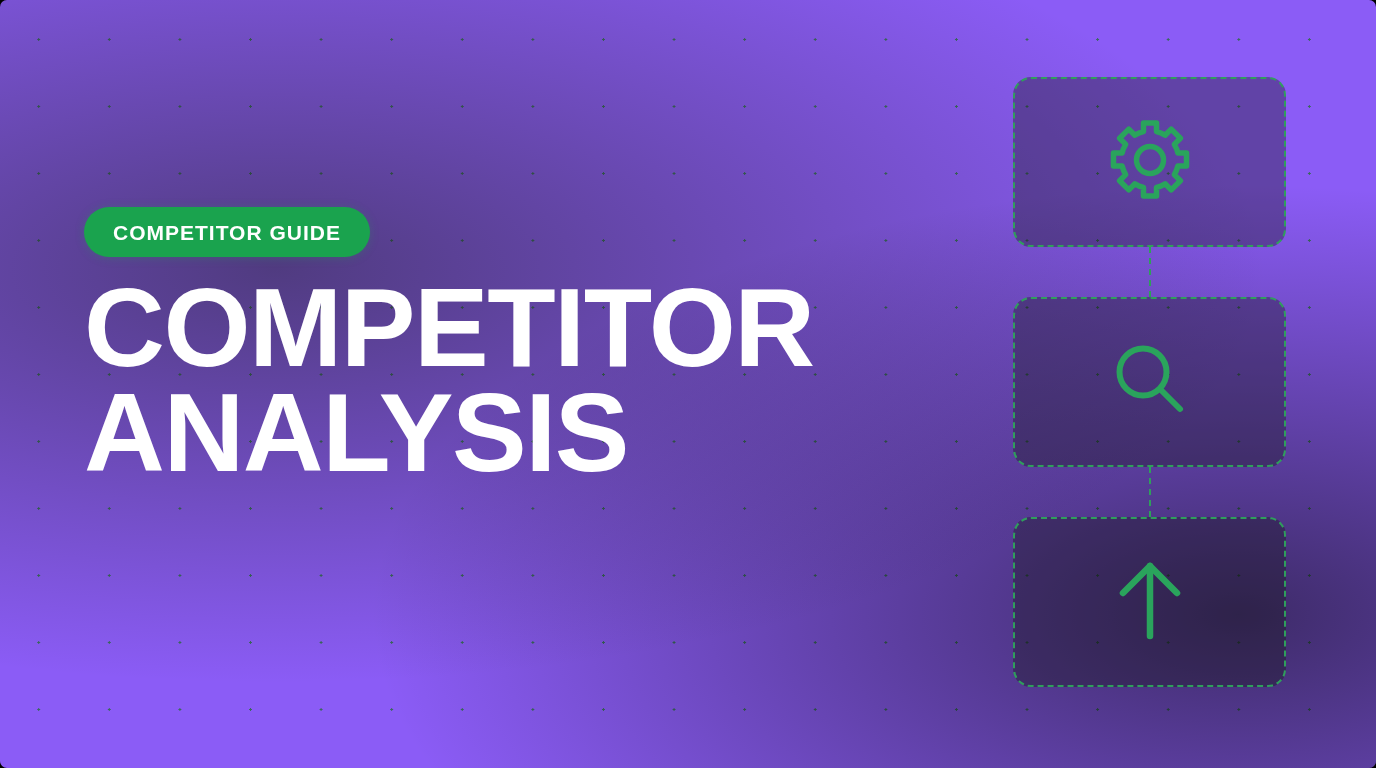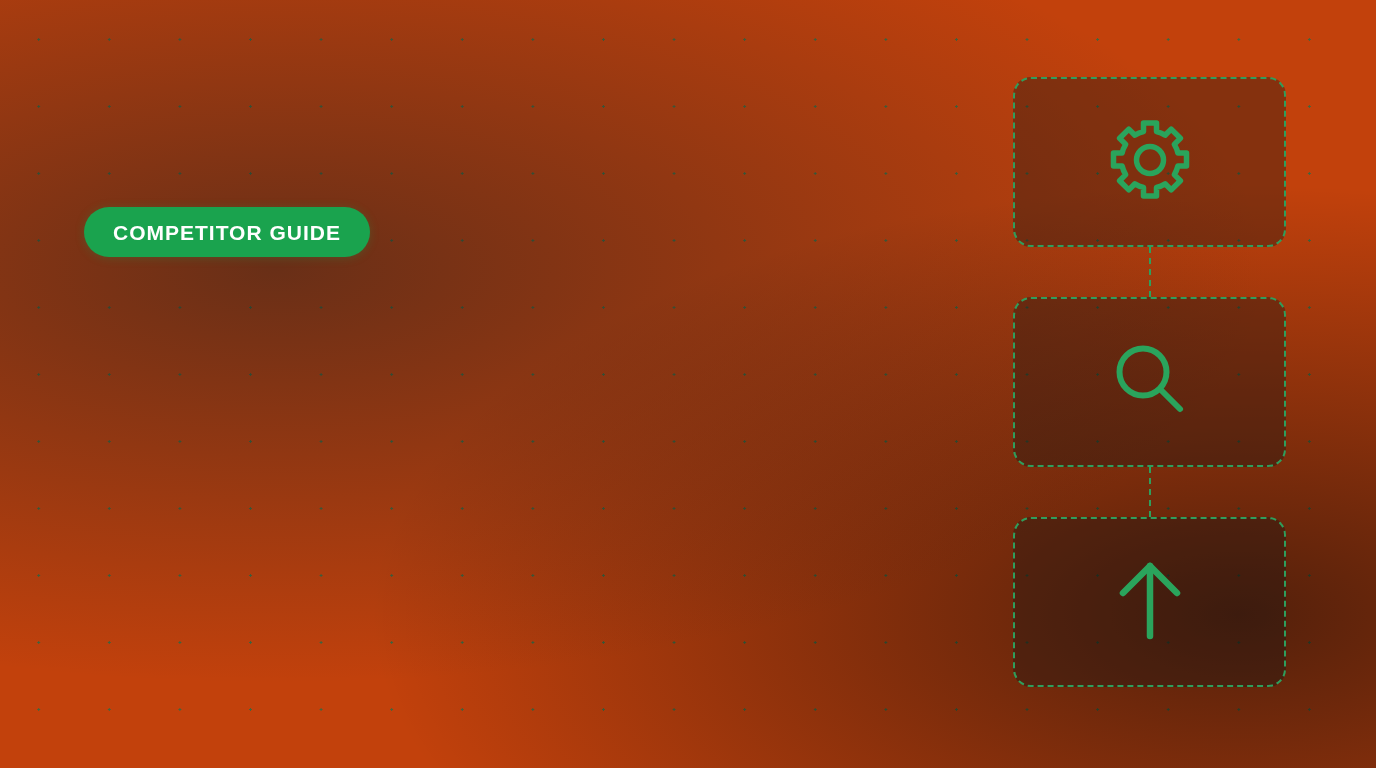--- a/index.html
+++ b/index.html
@@ -5,22 +5,23 @@
   html, body {
     margin: 0;
     padding: 0;
     background: #000;
   }
   #canvas {
     position: relative;
     width: 1376px;
     height: 768px;
     overflow: hidden;
-    background-color: #c2410c;
+    background-color: #8b5cf6;
     font-family: "Liberation Sans", sans-serif;
+    border-radius: 7px;
     -webkit-font-smoothing: antialiased;
   }
   
   #dot-grid {
     position: absolute;
     inset: 0;
     background-image: radial-gradient(circle, #2d6b46 1.15px, rgba(0,0,0,0) 1.2px);
     background-size: 70.6px 67px;
     background-position: 74px 73px;
     opacity: 0.85;
@@ -119,20 +120,24 @@
 
   <div id="dot-grid"></div>
   <div id="vignette"></div>
 
   <div id="left-block">
 
     <div id="eyebrow-badge">
       <span id="eyebrow-label">COMPETITOR GUIDE</span>
     </div>
 
+    <div id="headline">
+      <span class="hl-line">COMPETITOR</span>
+      <span class="hl-line">ANALYSIS</span>
+    </div>
 
   </div>
 
   <div id="flow-column">
 
     <div class="flow-card" id="flow-card-1">
       <span class="flow-icon">
         <svg width="96" height="96" viewBox="0 0 96 96" fill="none" stroke="#2aa45c" stroke-width="5.5" stroke-linecap="round" stroke-linejoin="round">
           <path d="M41.5 11 h13 v8.6 a29.5 29.5 0 0 1 8.6 3.6 l6.1-6.1 9.2 9.2 -6.1 6.1 a29.5 29.5 0 0 1 3.6 8.6 h8.6 v13 h-8.6 a29.5 29.5 0 0 1 -3.6 8.6 l6.1 6.1 -9.2 9.2 -6.1-6.1 a29.5 29.5 0 0 1 -8.6 3.6 v8.6 h-13 v-8.6 a29.5 29.5 0 0 1 -8.6-3.6 l-6.1 6.1 -9.2-9.2 6.1-6.1 a29.5 29.5 0 0 1 -3.6-8.6 h-8.6 v-13 h8.6 a29.5 29.5 0 0 1 3.6-8.6 l-6.1-6.1 9.2-9.2 6.1 6.1 a29.5 29.5 0 0 1 8.6-3.6 z"></path>
           <circle cx="48" cy="48" r="13.5"></circle>

